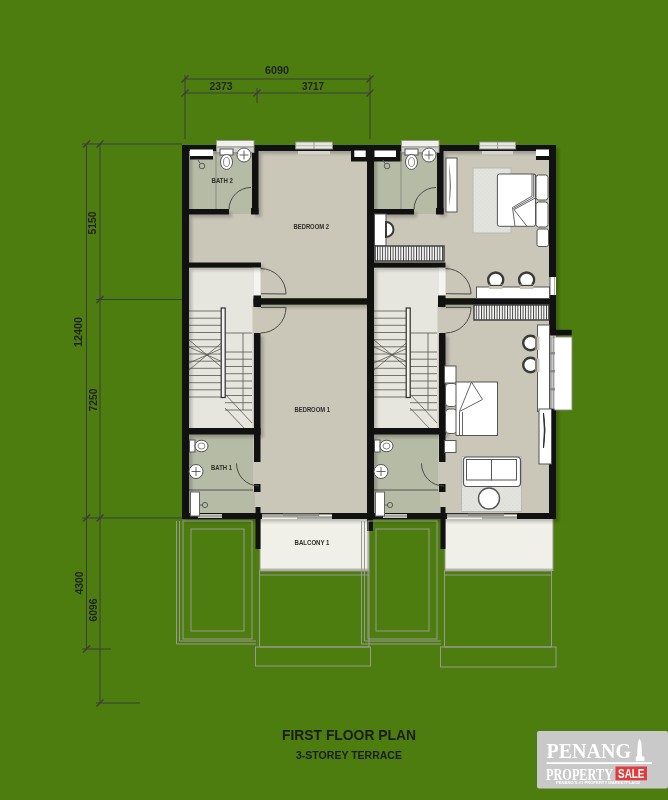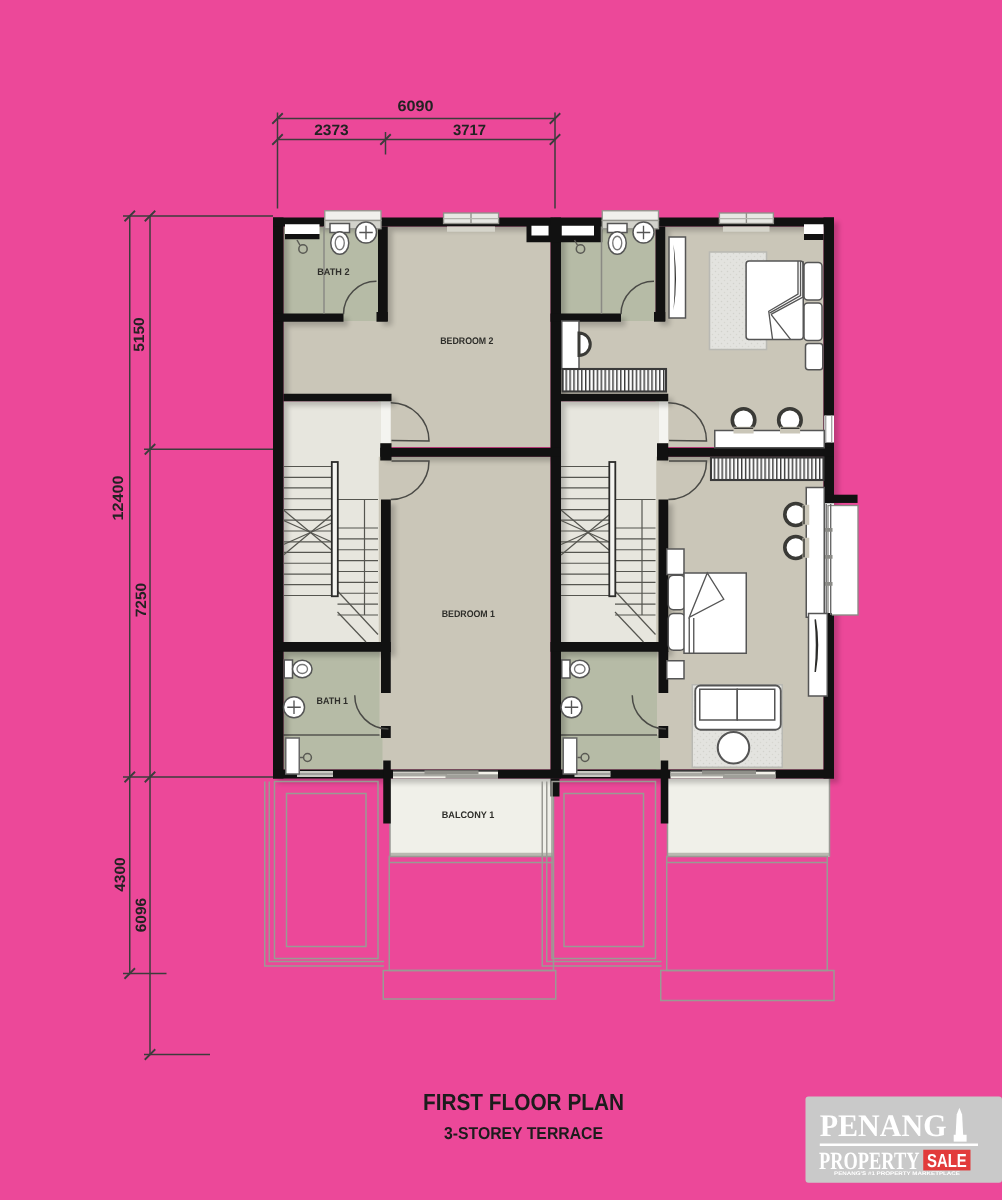--- a/index.html
+++ b/index.html
@@ -1,16 +1,16 @@
 <!DOCTYPE html>
 <html><head>
 <meta charset="utf-8">
 <style>
 html,body{margin:0;padding:0;background:#fff;}
-#page{position:relative;width:668px;height:800px;background:#ec4899;overflow:hidden;}
+#page{position:relative;width:668px;height:800px;background:#4d7c0f;overflow:hidden;}
 svg{position:absolute;top:0;left:0;}
 </style>
 </head>
 <body>
 <div id="page">
 <svg width="668" height="800" viewBox="0 0 668 800" font-family="Liberation Sans, sans-serif">
 <defs>
 <pattern id="hatch" width="2.6" height="16" patternUnits="userSpaceOnUse">
 <rect width="2.6" height="16" fill="#fdfdfd"></rect>
 <rect x="0" width="0.95" height="16" fill="#3a3a3a"></rect>

